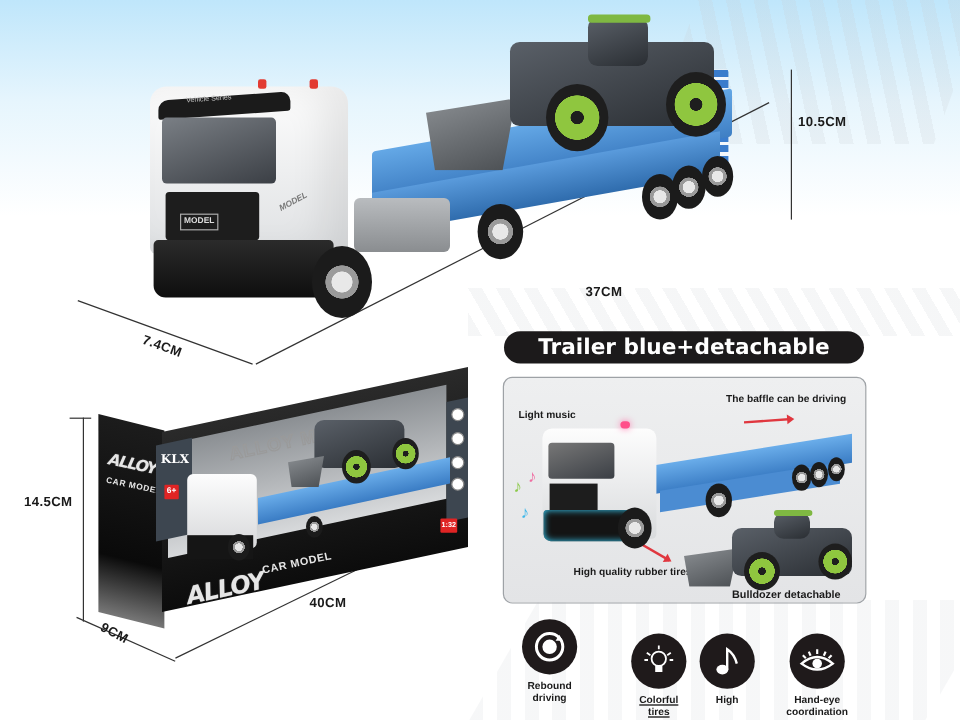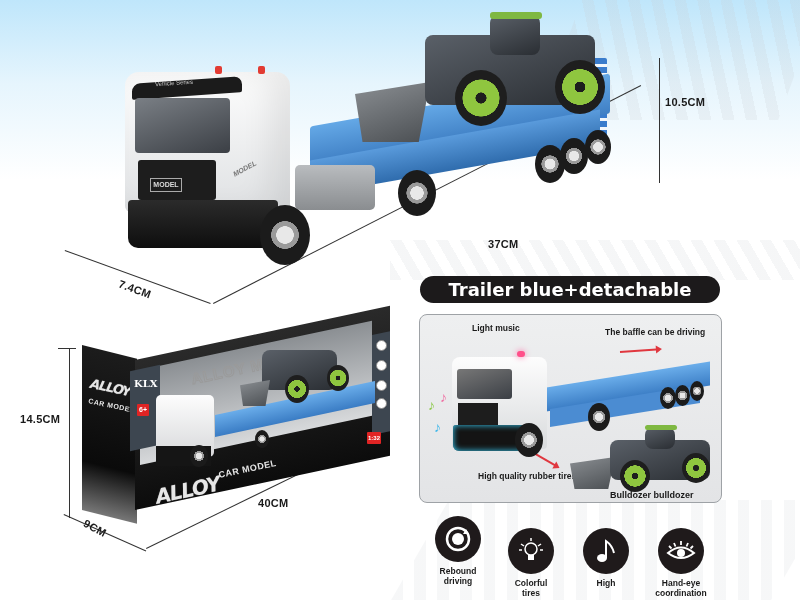--- a/index.html
+++ b/index.html
@@ -102,26 +102,26 @@
   <div class="hero-badge">MODEL</div>
   <div class="abs" style="left:232px;top:165px;font-size:7px;color:#777;font-weight:bold;font-style:italic;transform:rotate(-28deg);">MODEL</div>
   <div class="hero-bumper"></div>
   <div class="wheel" style="left:260px;top:205px;width:50px;height:60px;"></div>
   <div class="wheel" style="left:398px;top:170px;width:38px;height:46px;"></div>
 </div>
 
 <div class="pill">Trailer blue+detachable</div>
 
 <div class="panel">
-  <div class="pn" style="left:12px;top:8px;margin-left:40px;">Light music</div>
+  <div class="pn" style="left:12px;top:25px;">Light music</div>
   <div class="pn" style="left:185px;top:12px;">The baffle can be driving</div>
   <div class="arrow" style="left:200px;top:36px;width:40px;transform:rotate(-4deg);"></div>
   <div class="pn" style="left:58px;top:156px;">High quality rubber tires</div>
   <div class="arrow" style="left:105px;top:132px;width:38px;transform:rotate(30deg);"></div>
-  <div class="pn" style="left:190px;top:175px;font-size:9px;">Bulldozer bulldozer</div>
+  <div class="pn" style="left:190px;top:175px;font-size:9px;">Bulldozer detachable</div>
 
   <div class="note" style="left:8px;top:82px;color:#8cc94a;">♪</div>
   <div class="note" style="left:20px;top:74px;color:#ef6fa2;">♪</div>
   <div class="note" style="left:14px;top:104px;color:#3db7ea;">♪</div>
 
   <div class="abs" style="left:120px;top:60px;width:170px;height:24px;background:linear-gradient(180deg,#6aadea,#3a7cc4);transform:skewY(-9deg);"></div>
   <div class="abs" style="left:130px;top:82px;width:150px;height:18px;background:#4b8cd2;transform:skewY(-9deg);"></div>
   <div class="wheel" style="left:240px;top:72px;width:16px;height:22px;"></div>
   <div class="wheel" style="left:255px;top:70px;width:15px;height:21px;"></div>
   <div class="wheel" style="left:270px;top:66px;width:14px;height:20px;"></div>
@@ -184,21 +184,21 @@
 <div class="feat" style="left:418px;top:516px;">
   <div class="circ">
     <svg width="30" height="30" viewBox="0 0 30 30">
         <circle cx="15" cy="15" r="11" fill="none" stroke="#fff" stroke-width="2.5"></circle>
         <circle cx="15" cy="15" r="6" fill="#fff"></circle>
         <path d="M23 5 l3 5 -6 0z" fill="#fff"></path>
       </svg>
   </div>
   <div class="lbl"><span>Rebound</span><br><span>driving</span></div>
 </div>
-<div class="feat" style="left:491px;top:528px;">
+<div class="feat" style="left:509px;top:528px;text-decoration:underline;">
   <div class="circ">
     <svg width="30" height="30" viewBox="0 0 30 30">
         <circle cx="15" cy="13" r="6" fill="none" stroke="#fff" stroke-width="1.5"></circle>
         <rect x="12" y="19" width="6" height="5" fill="#fff"></rect>
         <g stroke="#fff" stroke-width="1.5">
           <line x1="15" y1="2" x2="15" y2="5"></line>
           <line x1="5" y1="8" x2="8" y2="10"></line>
           <line x1="25" y1="8" x2="22" y2="10"></line>
           <line x1="3" y1="14" x2="6" y2="14"></line>
           <line x1="27" y1="14" x2="24" y2="14"></line>

